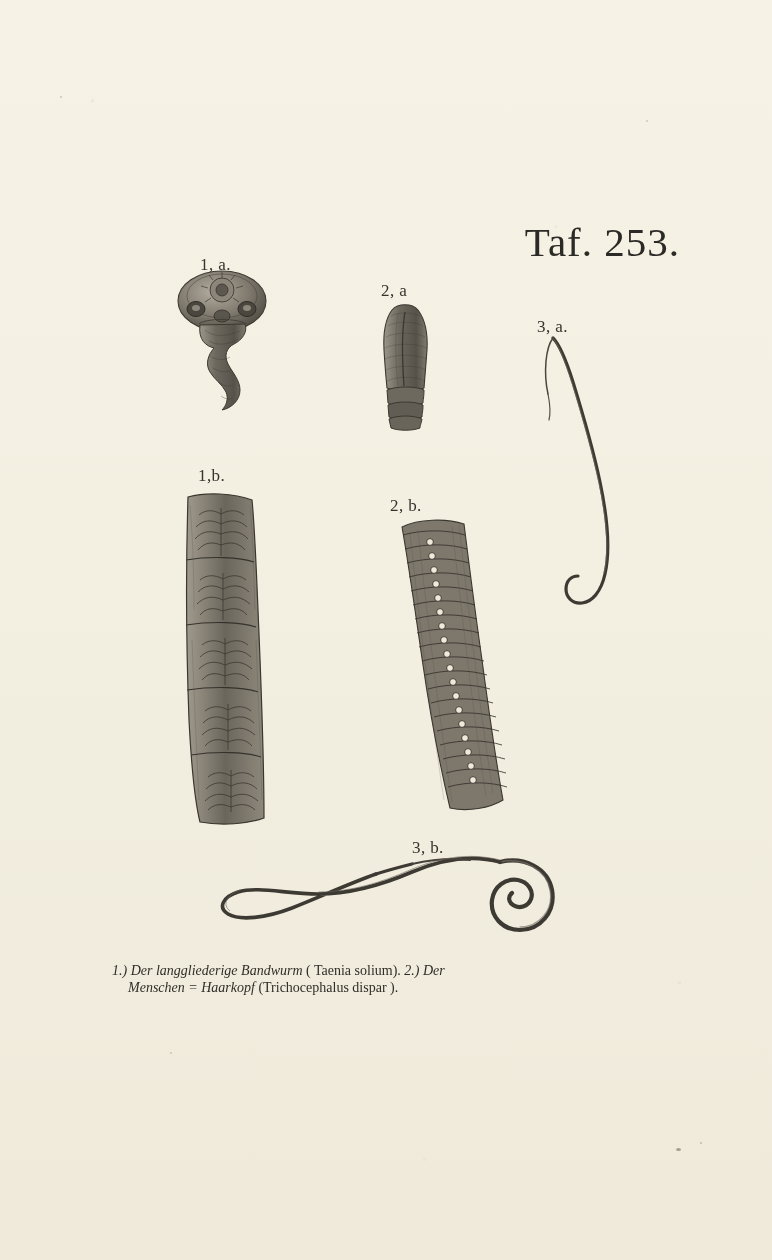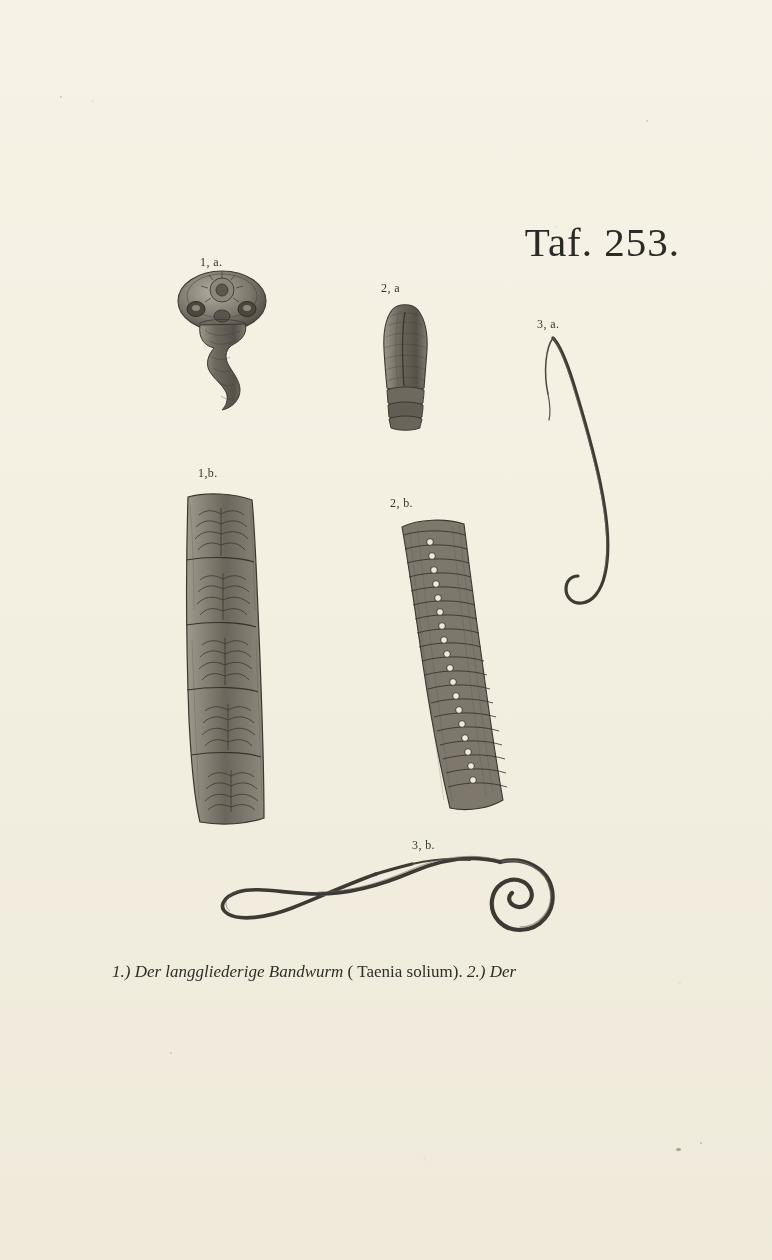--- a/index.html
+++ b/index.html
@@ -32,39 +32,39 @@
     right: 92px;
     top: 218px;
     font-family: "Liberation Serif", serif;
     font-size: 41px;
     letter-spacing: 1px;
     color: #2b2a26;
   }
   .fig-label {
     position: absolute;
     font-family: "Liberation Serif", serif;
-    font-size: 12px;
+    font-size: 17px;
     color: #35332d;
     letter-spacing: 0.4px;
     white-space: nowrap;
   }
   .lbl-1a { left: 200px; top: 255px; }
   .lbl-2a { left: 381px; top: 281px; }
   .lbl-3a { left: 537px; top: 317px; }
   .lbl-1b { left: 198px; top: 466px; }
   .lbl-2b { left: 390px; top: 496px; }
   .lbl-3b { left: 392px; top: 838px; margin-left: 20px; }
 
   .caption {
     position: absolute;
     left: 112px;
     top: 962px;
     width: 560px;
     font-family: "Liberation Serif", serif;
-    font-size: 17px;
+    font-size: 14px;
     line-height: 1.22;
     color: #2f2d28;
   }
   .caption .ln { display: block; white-space: nowrap; }
   .caption .it { font-style: italic; }
   .caption .ro { font-style: normal; }
   .caption .l2 { padding-left: 8px; }
   .caption .l3 { padding-left: 16px; }
 
   .figure-svg { position: absolute; left: 0; top: 0; }
@@ -338,15 +338,19 @@
   <div class="fig-label lbl-1b">1,b.</div>
   <div class="fig-label lbl-2b">2, b.</div>
   <div class="fig-label lbl-3b">3, b.</div>
 
   <div class="caption">
     <span class="ln">
       <span class="it">1.) Der langgliederige Bandwurm</span>
       <span class="ro">( Taenia   solium).</span>
       <span class="it">2.) Der</span>
     </span>
+    <span class="ln l3">
+      <span class="it">Menschen = Haarkopf</span>
+      <span class="ro">(Trichocephalus  dispar ).</span>
+    </span>
   </div>
 
 </div>
 
 </body></html>

